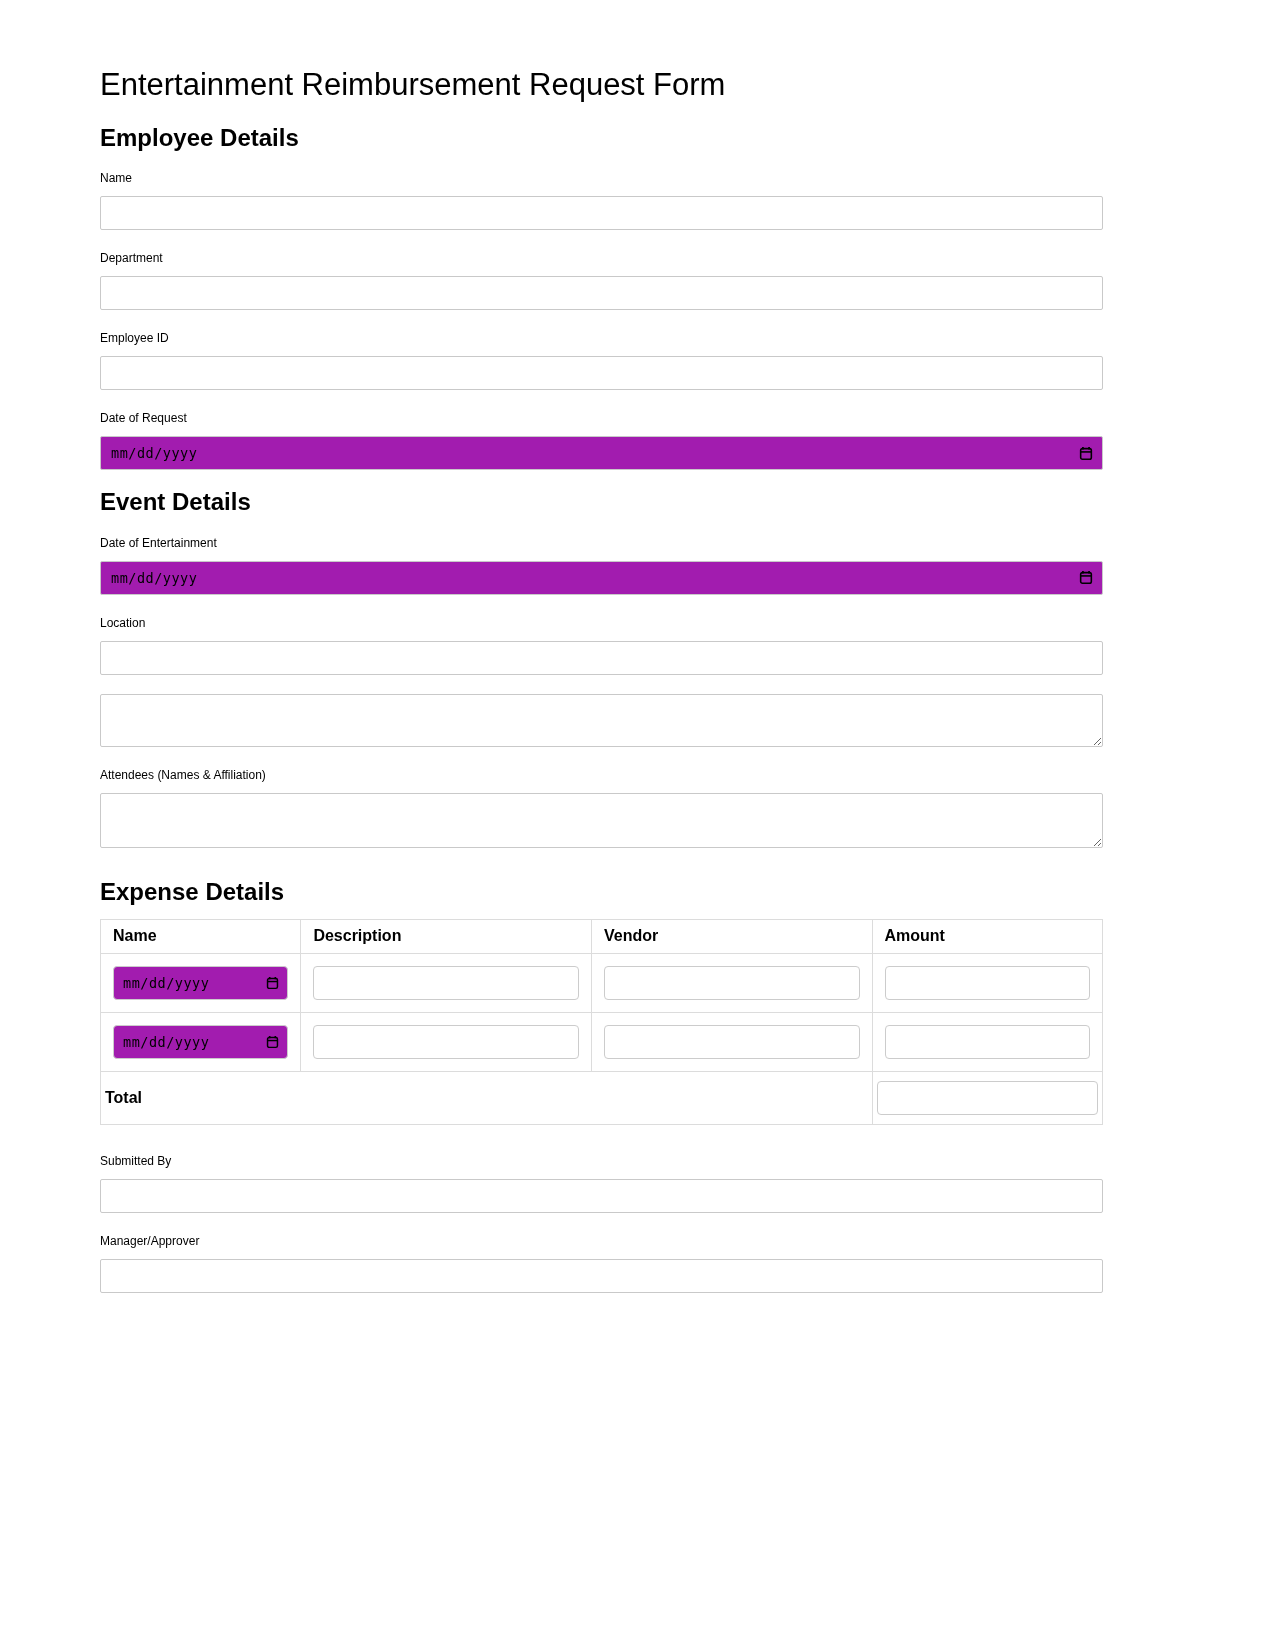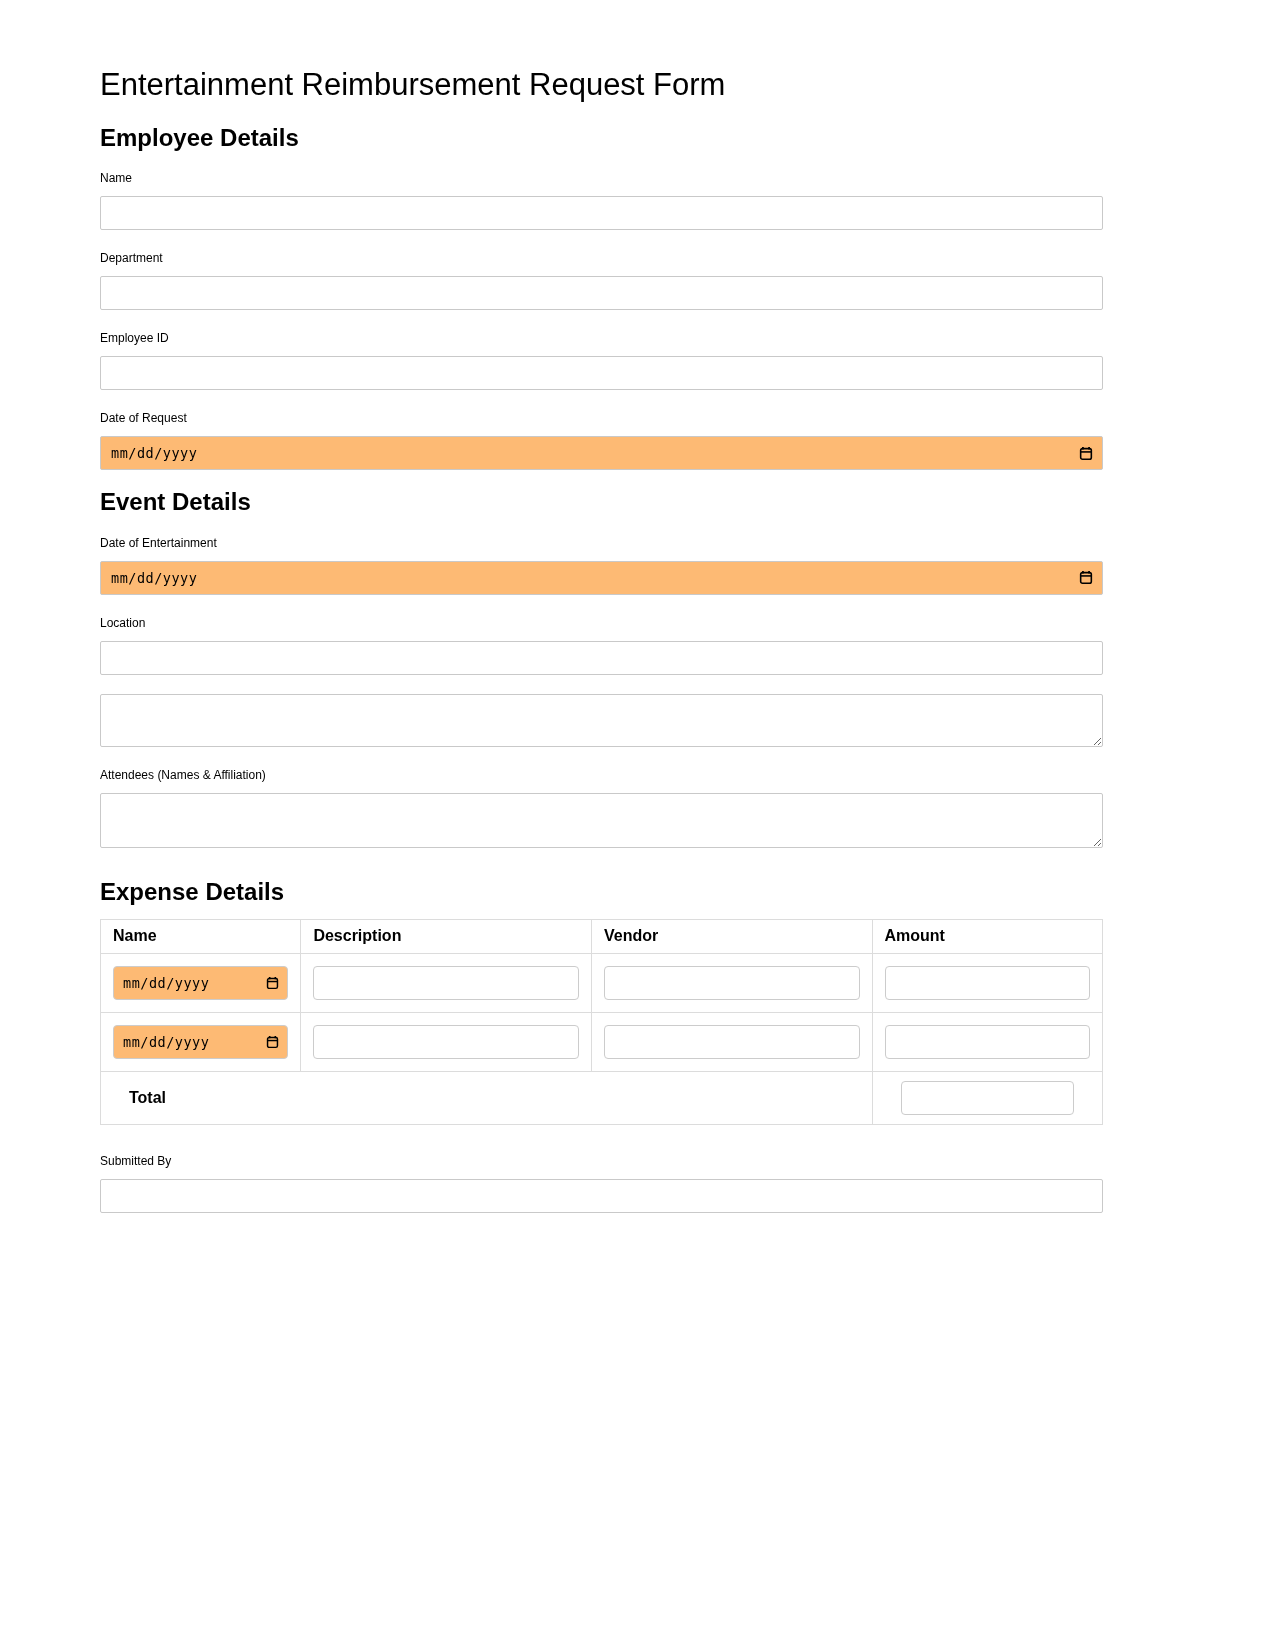--- a/index.html
+++ b/index.html
@@ -9,36 +9,36 @@
   h1{font-size:31px;line-height:1.0;font-weight:normal;margin:0 0 25px 0;}
   h2{font-size:24px;line-height:1.1;font-weight:bold;margin:0 0 18px 0;}
   h2.spaced{}
   h2.expense{margin-top:31px;margin-bottom:14px;}
   .field{margin-bottom:19px;}
   .field label{display:block;font-size:12px;line-height:18px;margin-bottom:9px;color:#000000;}
   .txt{display:block;width:100%;height:34px;box-sizing:border-box;border:1px solid #c9c9c9;border-radius:2px;background:#fff;padding:0 10px;font-size:15px;font-family:"Liberation Sans",sans-serif;outline:none;}
   textarea.area{display:block;width:100%;height:53px;box-sizing:border-box;border:1px solid #c9c9c9;border-radius:2px;background:#fff;padding:6px 10px;font-size:15px;font-family:"Liberation Sans",sans-serif;resize:both;outline:none;}
   textarea.area.attendees{height:55px;}
   
-  .date-input{display:flex;align-items:center;justify-content:space-between;box-sizing:border-box;background:#fdba74;border:1px solid #c9c9c9;}
+  .date-input{display:flex;align-items:center;justify-content:space-between;box-sizing:border-box;background:#a21caf;border:1px solid #c9c9c9;}
   .date-input.wide{width:100%;height:34px;border-radius:2px;padding:0 9px 0 10px;}
   .date-input.cell{width:100%;height:34px;border:1px solid #cccccc;border-radius:4px;padding:0 8px 0 9px;}
   .date-ph{font-family:"DejaVu Sans Mono",monospace;font-size:13.5px;letter-spacing:0.5px;color:#000;}
   .cal{display:inline-flex;align-items:center;cursor:pointer;}
   
   table.expense{width:100%;border-collapse:collapse;table-layout:fixed;}
   table.expense th,table.expense td{border:1px solid #dcdcdc;}
   table.expense th{text-align:left;font-size:16px;font-weight:bold;padding:7px 11px 8px 12px;}
   table.expense td{padding:12px;vertical-align:middle;}
   table.expense col.c-date{width:20%;}
   table.expense col.c-desc{width:29%;}
   table.expense col.c-vendor{width:28%;}
   table.expense col.c-amount{width:23%;}
   .cell-txt{display:block;width:100%;height:34px;box-sizing:border-box;border:1px solid #cccccc;border-radius:4px;background:#fff;padding:0 8px;font-size:15px;font-family:"Liberation Sans",sans-serif;outline:none;}
-  tr.total-row td{padding:9px 28px;}
+  tr.total-row td{padding:9px 4px;}
   .total-label{font-size:16px;font-weight:bold;}
   .signoff-first{margin-top:27px;}
 </style>
 </head>
 <body>
 
 <div class="viewport">
   <div class="content">
 
     <h1>Entertainment Reimbursement Request Form</h1>
@@ -175,15 +175,19 @@
             </td>
         </tr>
       </tbody>
     </table>
 
     <div class="field signoff-first">
       <label>Submitted By</label>
       <input type="text" class="txt" style="">
     </div>
 
+    <div class="field">
+      <label>Manager/Approver</label>
+      <input type="text" class="txt" style="">
+    </div>
 
   </div>
 </div>
 
 </body></html>

